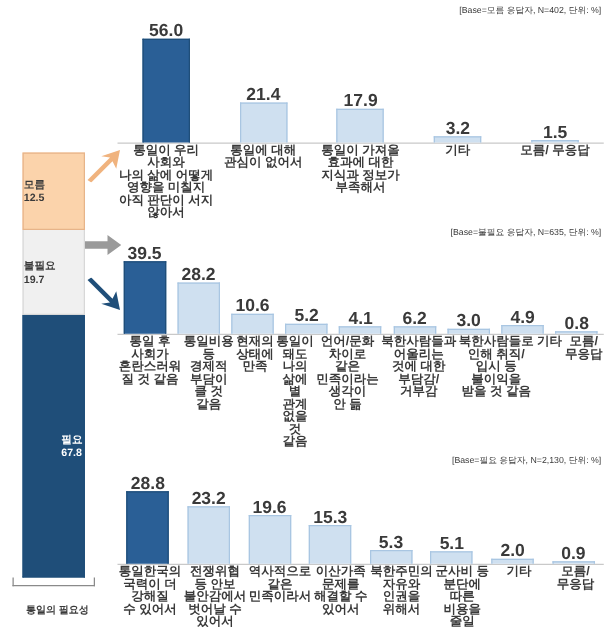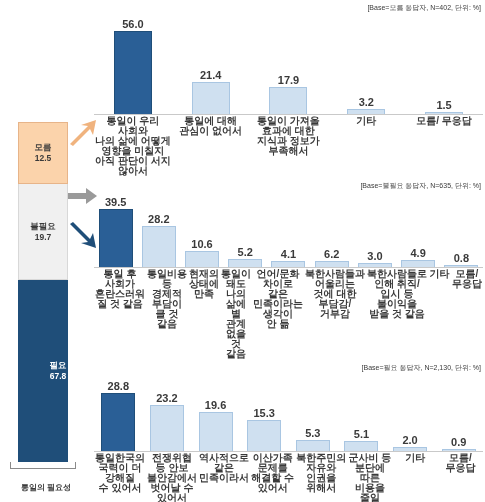--- a/index.html
+++ b/index.html
@@ -23,39 +23,39 @@
   }
   #stacked-bar {
     position: absolute;
     left: 18px; top: 122px;
     width: 50px; height: 340px;
     display: flex; flex-direction: column;
   }
   .seg {
     width: 100%;
     display: flex; flex-direction: column;
-    align-items: center; justify-content: center;
+    align-items: flex-start; justify-content: center;
     font-size: 8.5px;
     line-height: 11px;
     text-align: center;
   }
   .seg .seg-name { font-weight: bold; }
   .seg .seg-val  { font-weight: bold; }
   #seg-dontknow {
     background: #fbd3ab;
     border: 1px solid #e7b489;
     color: #3a3a3a;
     height: 62px;
   }
   #seg-unnecessary {
     background: #f0f0f0;
     border: 1px solid #d8d8d8;
     border-top: none;
     color: #3a3a3a;
-    height: 96px;
+    height: 68px;
   }
   #seg-necessary {
     background: #1f4e79;
     border: 1px solid #1f4e79;
     border-top: none;
     color: #ffffff;
     flex: 1 1 auto;
     padding-left: 30px;
   }
   
@@ -114,21 +114,21 @@
   #panel-necessary   .plot { top: 12px; height: 78px;  }
 
   .bar-slot {
     flex: 1 1 0;
     height: 100%;
     display: flex; flex-direction: column;
     align-items: center; justify-content: flex-end;
     position: relative;
   }
   .bar-value {
-    font-size: 11px;
+    font-size: 14px;
     font-weight: bold;
     color: #3a3a3a;
     margin-bottom: 2px;
     line-height: 10px;
   }
   .bar {
     width: 38px;
     background: #cfe0f0;
     border: 1px solid #a9c6e2;
     border-bottom: none;

